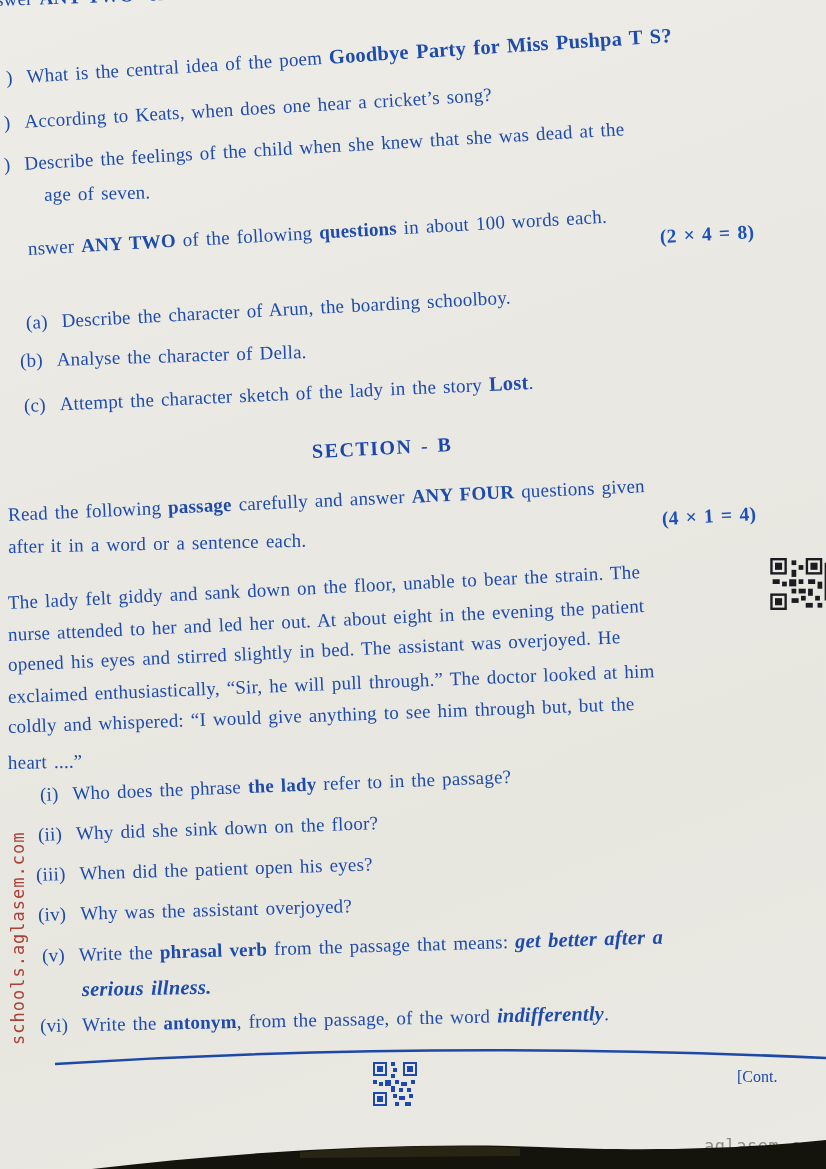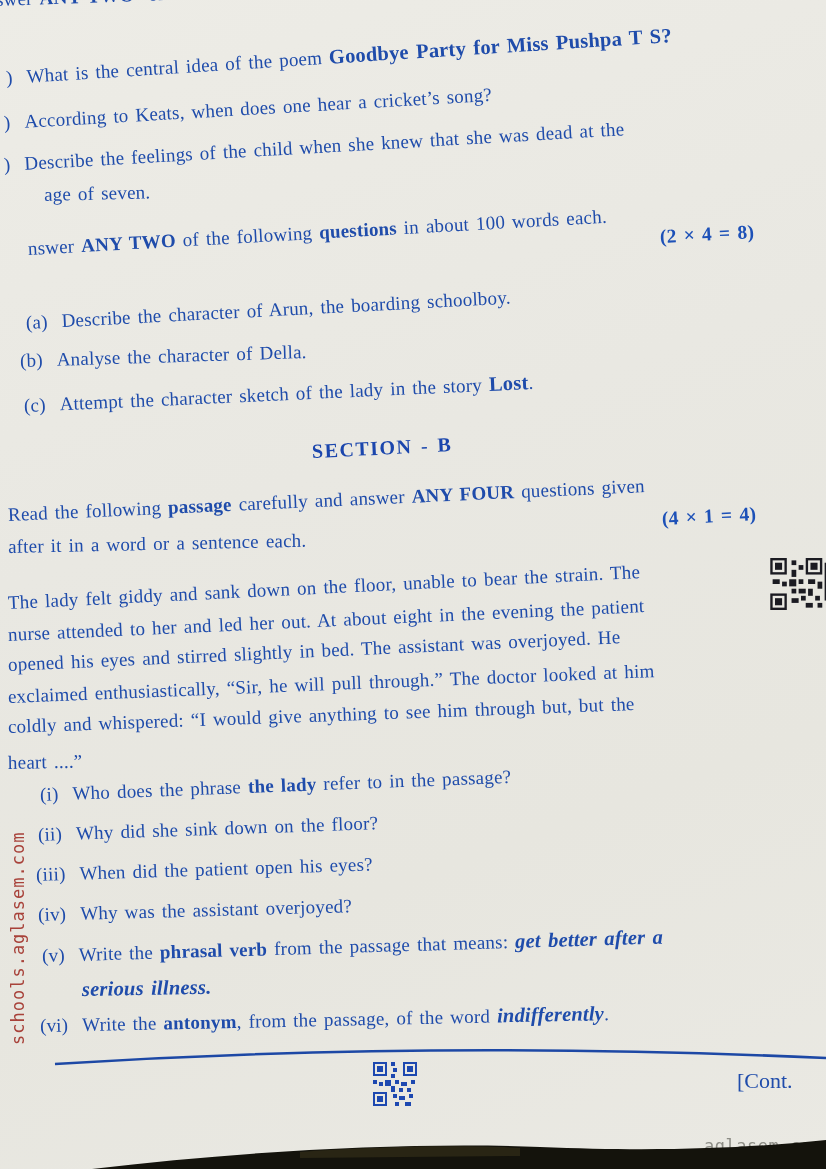--- a/index.html
+++ b/index.html
@@ -18,21 +18,21 @@
   .big{font-size:20.5px;}
   .marker{display:inline-block;margin-right:14px;}
   .marks{font-weight:bold;font-size:19.5px;color:#1d51b8;}
   .title{font-weight:bold;font-size:20px;letter-spacing:1.5px;color:#1b46ad;}
   .mono{font-family:"DejaVu Sans Mono", monospace;}
   #watermark-left{
     position:absolute;left:8px;top:1045px;color:#a8423a;font-size:17px;
     transform:rotate(-90deg);transform-origin:left top;letter-spacing:1px;
   }
   #site-bottom{position:absolute;left:704px;top:1136px;color:#8d8d86;font-size:17px;letter-spacing:.5px;}
-  #cont-label{position:absolute;left:737px;top:1068px;color:#1f4cab;font-size:22px;}
+  #cont-label{position:absolute;left:737px;top:1068px;color:#1f4cab;font-size:16px;}
   .qr{position:absolute;}
   svg{display:block;}
   #bottom-band{position:absolute;left:0;top:0;pointer-events:none;}
   #divider{position:absolute;left:0;top:0;pointer-events:none;}
 </style>
 </head>
 <body>
 
 <div id="paper">
 

